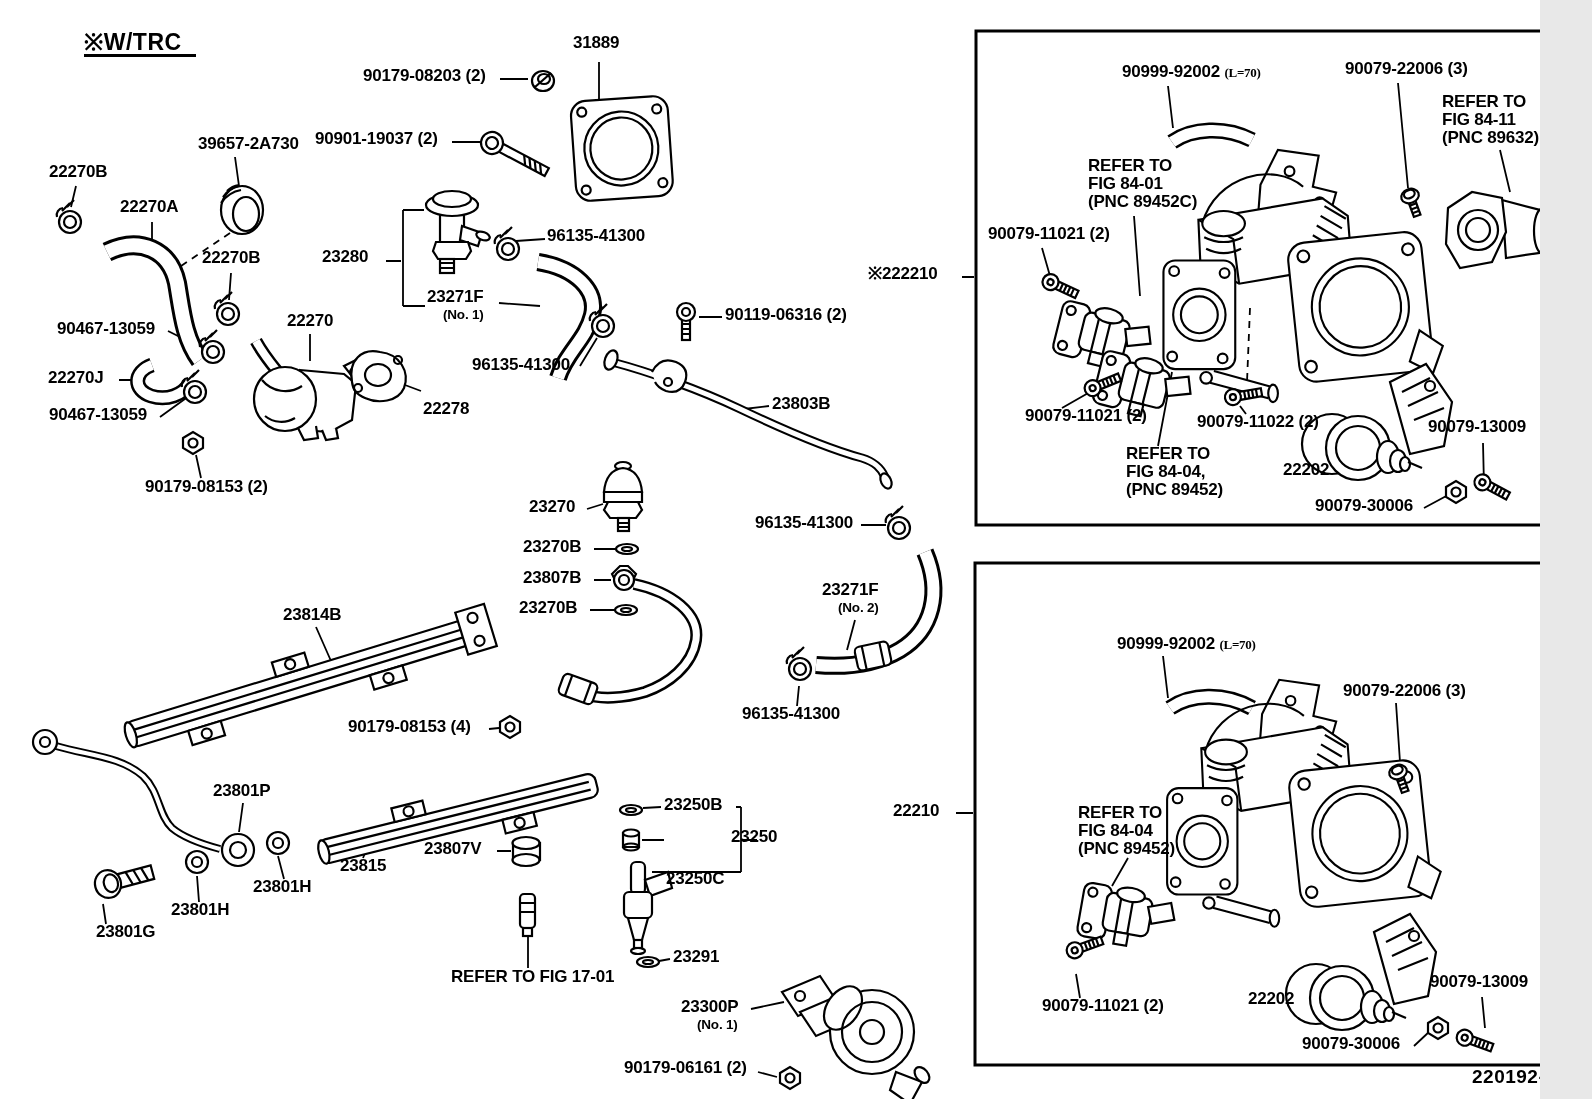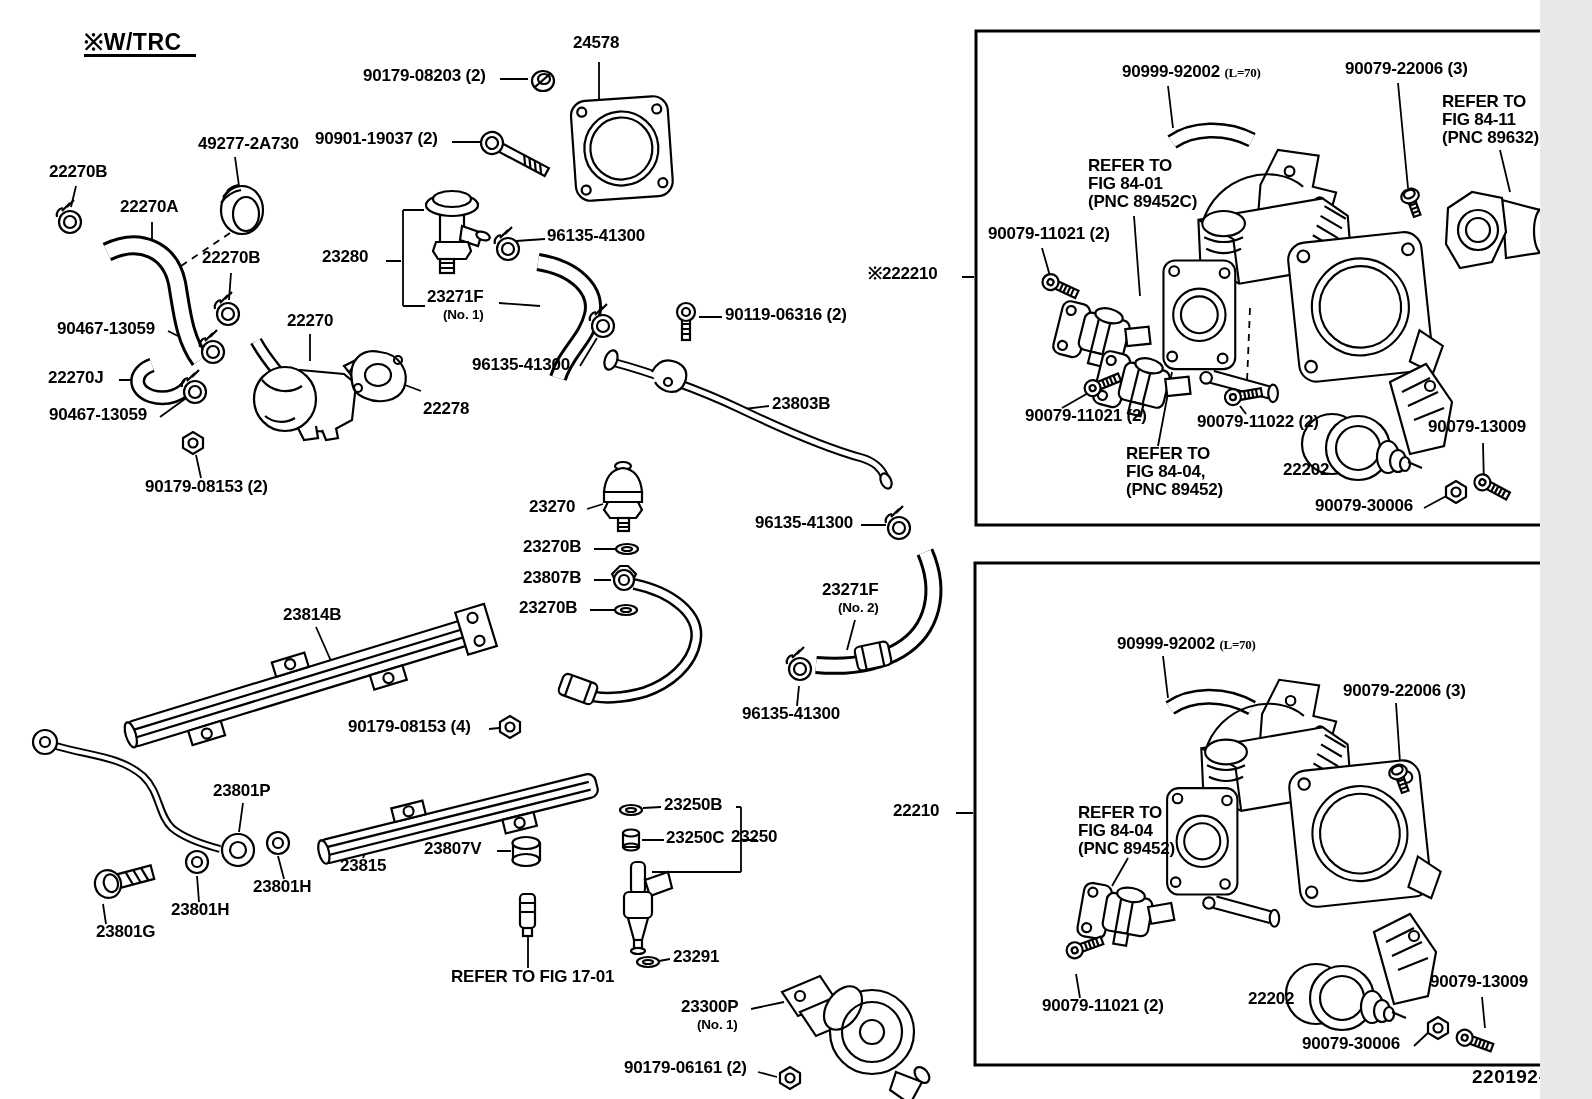--- a/index.html
+++ b/index.html
@@ -388,22 +388,22 @@
       <use href="#dashpot" transform="translate(1316,994)"></use>
       <use href="#nut" x="1438" y="1028"></use>
       <use href="#bolt" transform="translate(1460,1036) rotate(20)"></use>
     </g>
   </g>
 </svg>
 
 <div class="lbl title" style="left:84px;top:33px">※W/TRC</div>
 
 <div class="lbl" style="left:363px;top:67px">90179-08203 (2)</div>
-<div class="lbl" style="left:573px;top:34px">24578</div>
-<div class="lbl" style="left:198px;top:135px">49277-2A730</div>
+<div class="lbl" style="left:573px;top:34px">31889</div>
+<div class="lbl" style="left:198px;top:135px">39657-2A730</div>
 <div class="lbl" style="left:315px;top:130px">90901-19037 (2)</div>
 <div class="lbl" style="left:49px;top:163px">22270B</div>
 <div class="lbl" style="left:120px;top:198px">22270A</div>
 <div class="lbl" style="left:202px;top:249px">22270B</div>
 <div class="lbl" style="left:322px;top:248px">23280</div>
 <div class="lbl" style="left:547px;top:227px">96135-41300</div>
 <div class="lbl" style="left:427px;top:288px"><span>23271F</span><span class="sub">(No. 1)</span></div>
 <div class="lbl" style="left:57px;top:320px">90467-13059</div>
 <div class="lbl" style="left:287px;top:312px">22270</div>
 <div class="lbl" style="left:48px;top:369px">22270J</div>
@@ -417,21 +417,21 @@
 <div class="lbl" style="left:755px;top:514px">96135-41300</div>
 <div class="lbl" style="left:523px;top:538px">23270B</div>
 <div class="lbl" style="left:523px;top:569px">23807B</div>
 <div class="lbl" style="left:519px;top:599px">23270B</div>
 <div class="lbl" style="left:822px;top:581px"><span>23271F</span><span class="sub">(No. 2)</span></div>
 <div class="lbl" style="left:283px;top:606px">23814B</div>
 <div class="lbl" style="left:742px;top:705px">96135-41300</div>
 <div class="lbl" style="left:348px;top:718px">90179-08153 (4)</div>
 <div class="lbl" style="left:213px;top:782px">23801P</div>
 <div class="lbl" style="left:664px;top:796px">23250B</div>
-<div class="lbl" style="left:666px;top:829px">23250C</div>
+<div class="lbl" style="left:666px;top:870px">23250C</div>
 <div class="lbl" style="left:731px;top:828px">23250</div>
 <div class="lbl" style="left:424px;top:840px">23807V</div>
 <div class="lbl" style="left:340px;top:857px">23815</div>
 <div class="lbl" style="left:253px;top:878px">23801H</div>
 <div class="lbl" style="left:171px;top:901px">23801H</div>
 <div class="lbl" style="left:96px;top:923px">23801G</div>
 <div class="lbl" style="left:673px;top:948px">23291</div>
 <div class="lbl" style="left:451px;top:968px">REFER TO FIG 17-01</div>
 <div class="lbl" style="left:681px;top:998px"><span>23300P</span><span class="sub">(No. 1)</span></div>
 <div class="lbl" style="left:624px;top:1059px">90179-06161 (2)</div>

